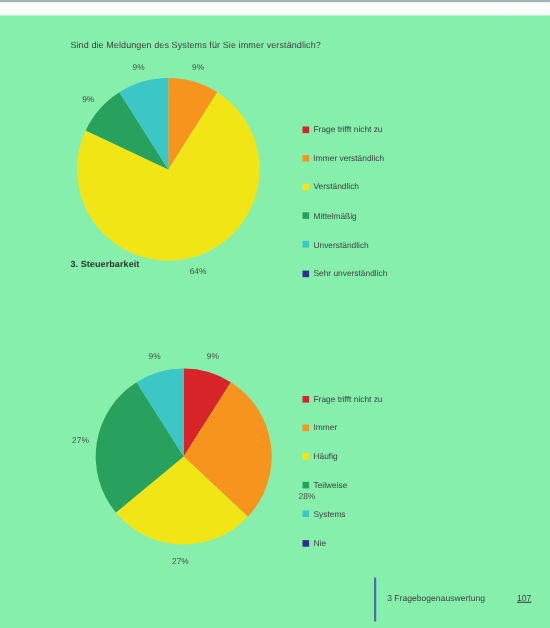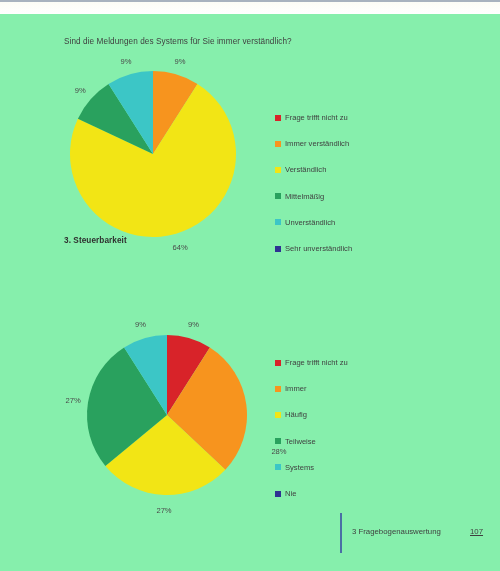--- a/index.html
+++ b/index.html
@@ -86,21 +86,21 @@
   .legend-label{
     font-size:7.6px;
     color:#3f3f3f;
     white-space:nowrap;
     line-height:11px;
   }
 
   
   .footer{
     position:absolute;
-    left:0;bottom:12px;width:450px;height:52px;
+    left:0;bottom:0;width:450px;height:52px;
   }
   .footer-rule{
     position:absolute;
     left:340px; top:6px;
     width:1.6px; height:40px;
     background:#4a6fa5;
   }
   .footer-text{
     position:absolute;
     top:20px;

